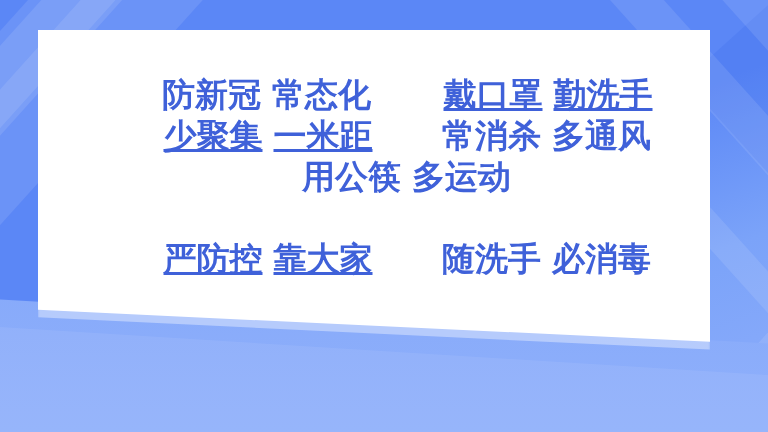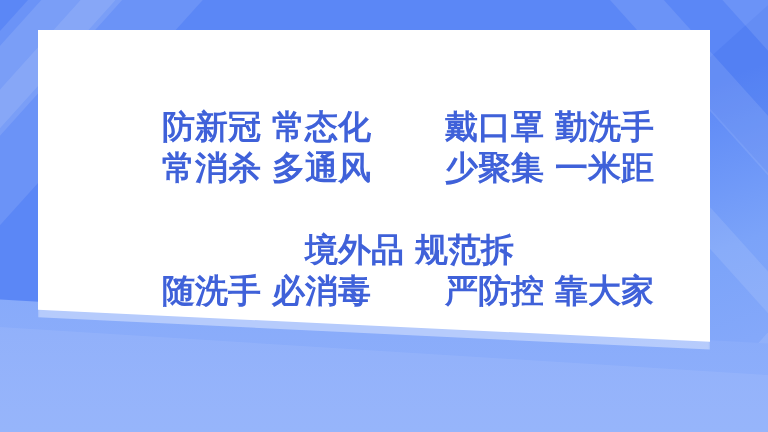--- a/index.html
+++ b/index.html
@@ -112,21 +112,21 @@
     height: 322px;
     background: rgba(255,255,255,0.38);
     clip-path: polygon(0% 0%, 100% 0%, 100% 98%, 0% 88%);
     filter: blur(1px);
   }
 
   
   .slogan-grid {
     position: absolute;
     left: 38px;
-    top: 46px;
+    top: 14px;
     width: 672px;
     height: 318px;
     display: flex;
     flex-direction: column;
     justify-content: center;
     padding-top: 6px;
     box-sizing: border-box;
   }
   .slogan-row {
     display: flex;
@@ -143,23 +143,24 @@
     white-space: nowrap;
   }
   .slogan-cell.left-col {
     width: 280px;
     text-align: left;
     padding-left: 68px;
     box-sizing: border-box;
   }
   .slogan-cell.right-col {
     width: 280px;
-    text-align: right;
+    text-align: center;
     padding-left: 68px;
     box-sizing: border-box;
+    text-decoration: underline;
   }
   .phrase-a { margin-right: 11px; }
 </style>
 </head>
 <body>
 
 <div id="stage">
 
   <div class="bg-base"></div>
 
@@ -182,31 +183,31 @@
   <div class="card"></div>
 
   <div class="slogan-grid">
 
     <div class="slogan-row">
       <div class="slogan-cell left-col"><span class="phrase-a">防新冠</span><span>常态化</span></div>
       <div class="slogan-cell right-col"><span class="phrase-a">戴口罩</span><span>勤洗手</span></div>
     </div>
 
     <div class="slogan-row">
+      <div class="slogan-cell right-col"><span class="phrase-a">少聚集</span><span>一米距</span></div>
       <div class="slogan-cell left-col"><span class="phrase-a">常消杀</span><span>多通风</span></div>
-      <div class="slogan-cell right-col"><span class="phrase-a">少聚集</span><span>一米距</span></div>
-    </div>
-
-    <div class="slogan-row">
-    </div>
-
-    <div class="slogan-row">
-      <div class="slogan-cell right-col"><span class="phrase-a">境外品</span><span>规范拆</span></div>
-    </div>
-
-
-    <div class="slogan-row">
+    </div>
+
+    <div class="slogan-row">
+      <div class="slogan-cell left-col"><span class="phrase-a">用公筷</span><span>多运动</span></div>
+    </div>
+
+    <div class="slogan-row">
+    </div>
+
+
+    <div class="slogan-row">
+      <div class="slogan-cell right-col"><span class="phrase-a">严防控</span><span>靠大家</span></div>
       <div class="slogan-cell left-col"><span class="phrase-a">随洗手</span><span>必消毒</span></div>
-      <div class="slogan-cell right-col"><span class="phrase-a">严防控</span><span>靠大家</span></div>
     </div>
 
   </div>
 </div>
 
 </body></html>

